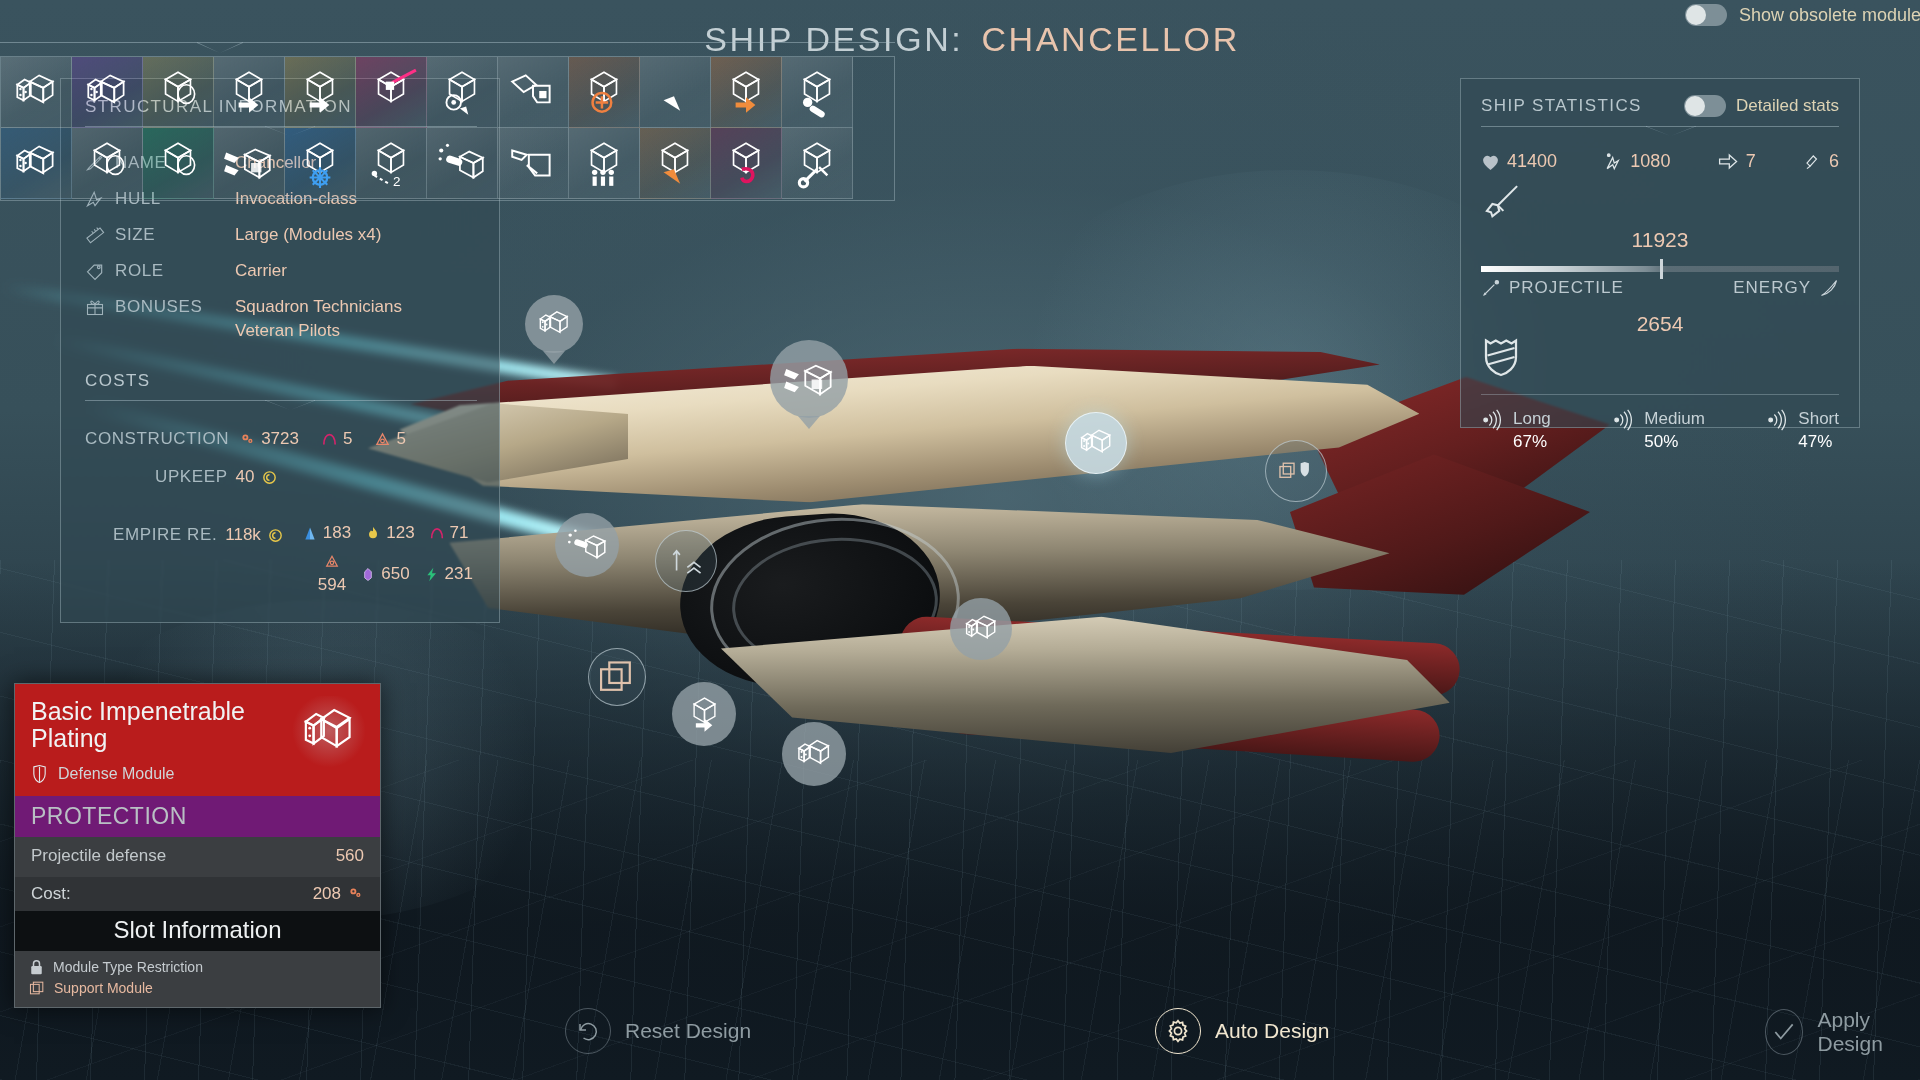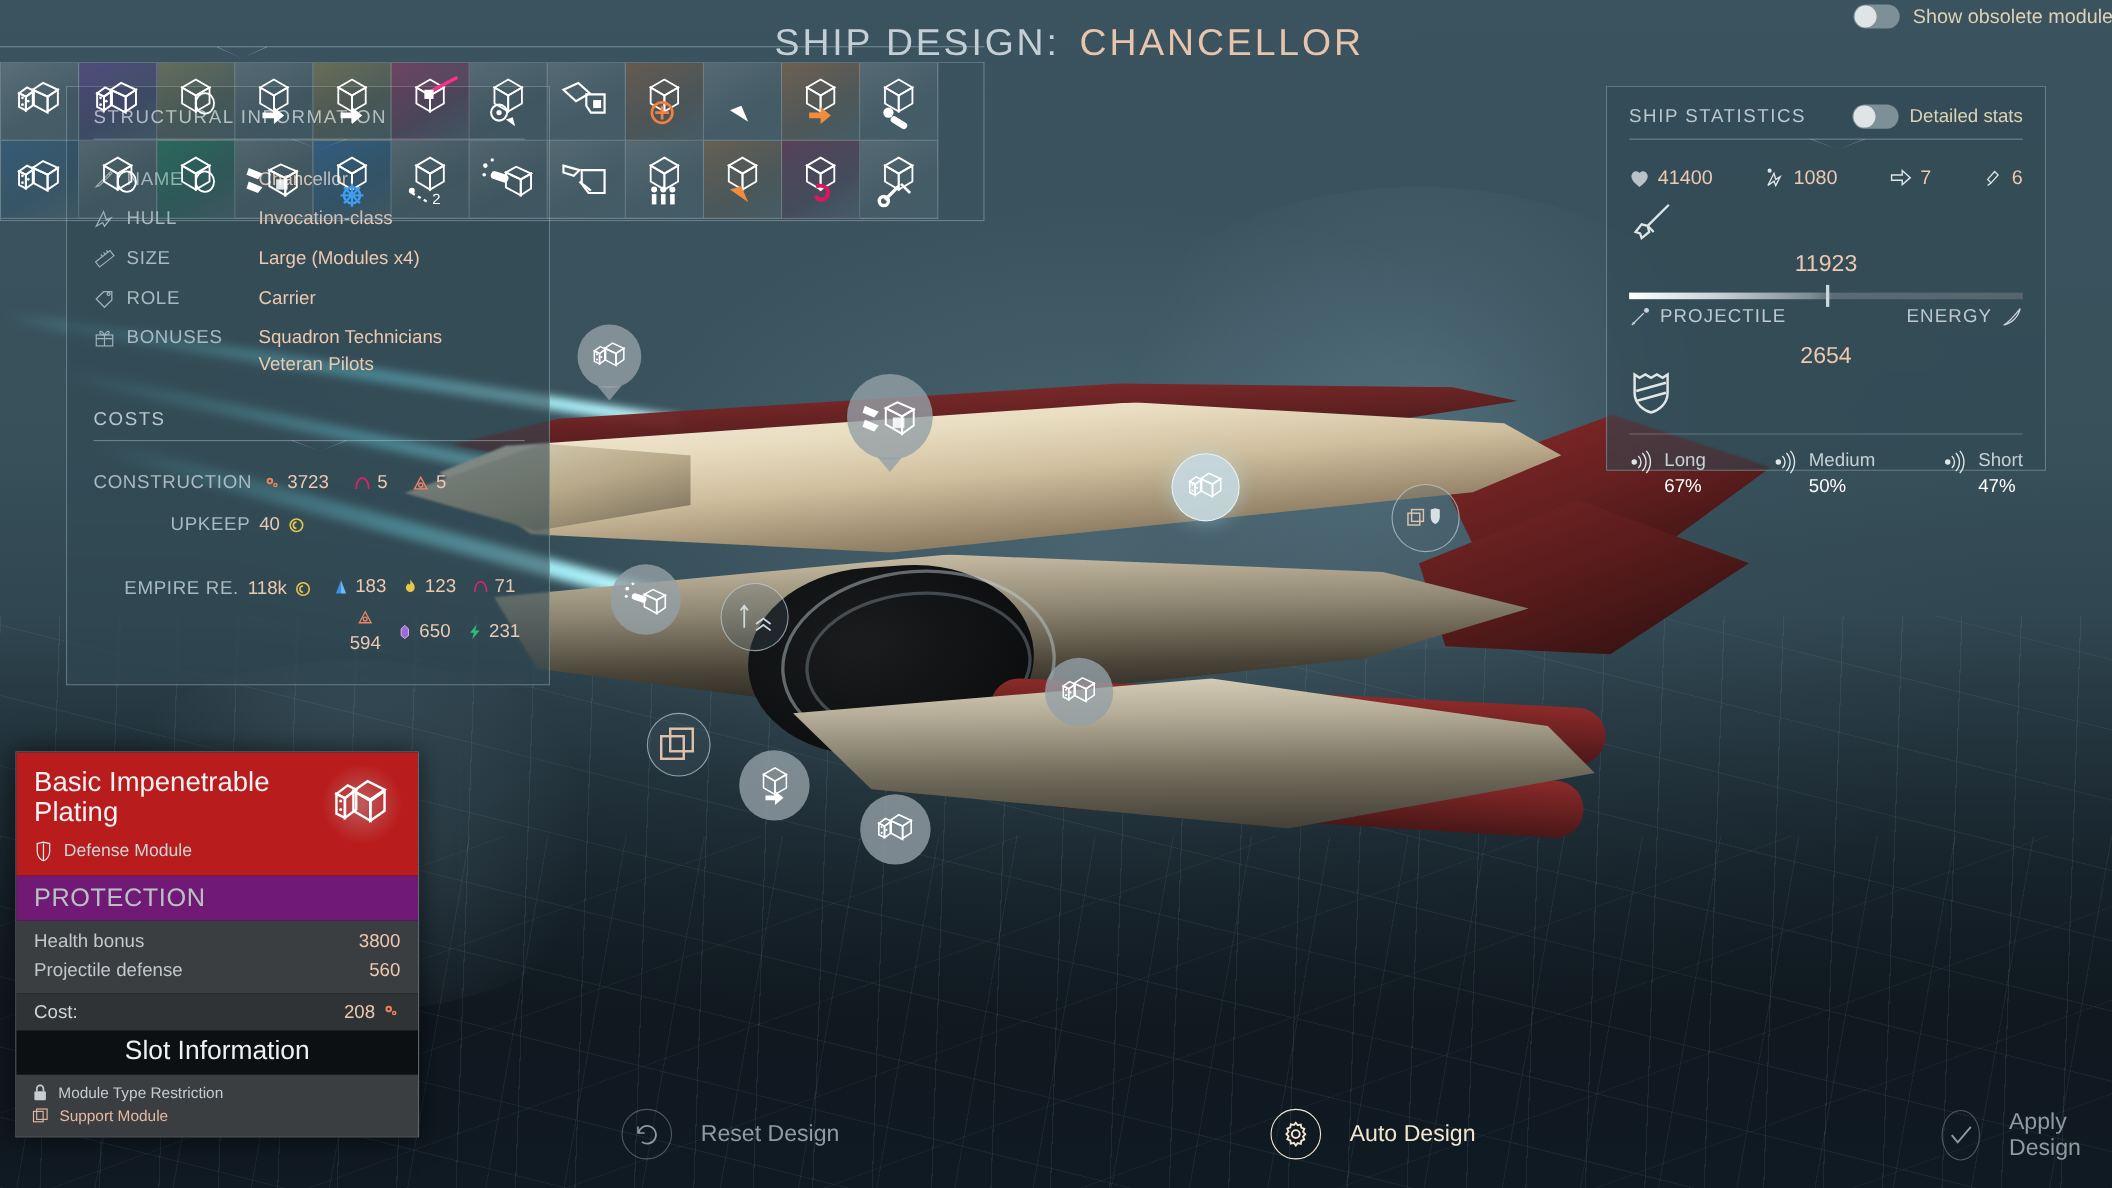--- a/index.html
+++ b/index.html
@@ -249,21 +249,21 @@
   .slot .tail {
     position:absolute; bottom:-11px; left:50%; transform:translateX(-50%);
     width:0;height:0;border-left:11px solid transparent;border-right:11px solid transparent;
     border-top:13px solid rgba(148,160,166,0.80);
   }
 
   
   .action { position:absolute; display:flex; align-items:center; gap:14px; cursor:pointer; }
   .action .circ { width:46px; height:46px; border-radius:50%; border:1px solid rgba(215,225,228,.5);
     display:flex; align-items:center; justify-content:center; }
-  .action .alab { font-size:21px; font-weight:300;margin-left:12px; }
+  .action .alab { font-size:21px; font-weight:300; }
   .action.dim { color:#8e9ba1; }
   .action.dim .circ { border-color: rgba(150,165,172,.45); }
   .action.bright { color:#f1e6cf; }
   .action.bright .circ { border-color:#f1e6cf; }
 
   svg { display:block; }
 </style>
 </head>
 <body>
 
@@ -1106,24 +1106,20 @@
           <circle cx="15" cy="31" r="1.1" fill="#fff" stroke="none"></circle>
         <path d="M24 18l10-7 12 6-10 7z"></path>
           <path d="M24 18v14l12 7V25z"></path>
           <path d="M36 25l10-7v14l-10 7z"></path>
       </svg>
     </div>
   </div>
   <div class="tt-section">PROTECTION</div>
   <div class="tt-rows">
     <div class="tt-row">
-      <span class="k">Health bonus</span>
-      <span class="v">3800</span>
-    </div>
-    <div class="tt-row">
       <span class="k">Projectile defense</span>
       <span class="v">560</span>
     </div>
   </div>
   <div class="tt-cost">
     <span class="k">Cost:</span>
     <span class="v">
       <span>208</span>
       <span>
         <svg width="17" height="17" viewBox="0 0 24 24" fill="#e8825a">

